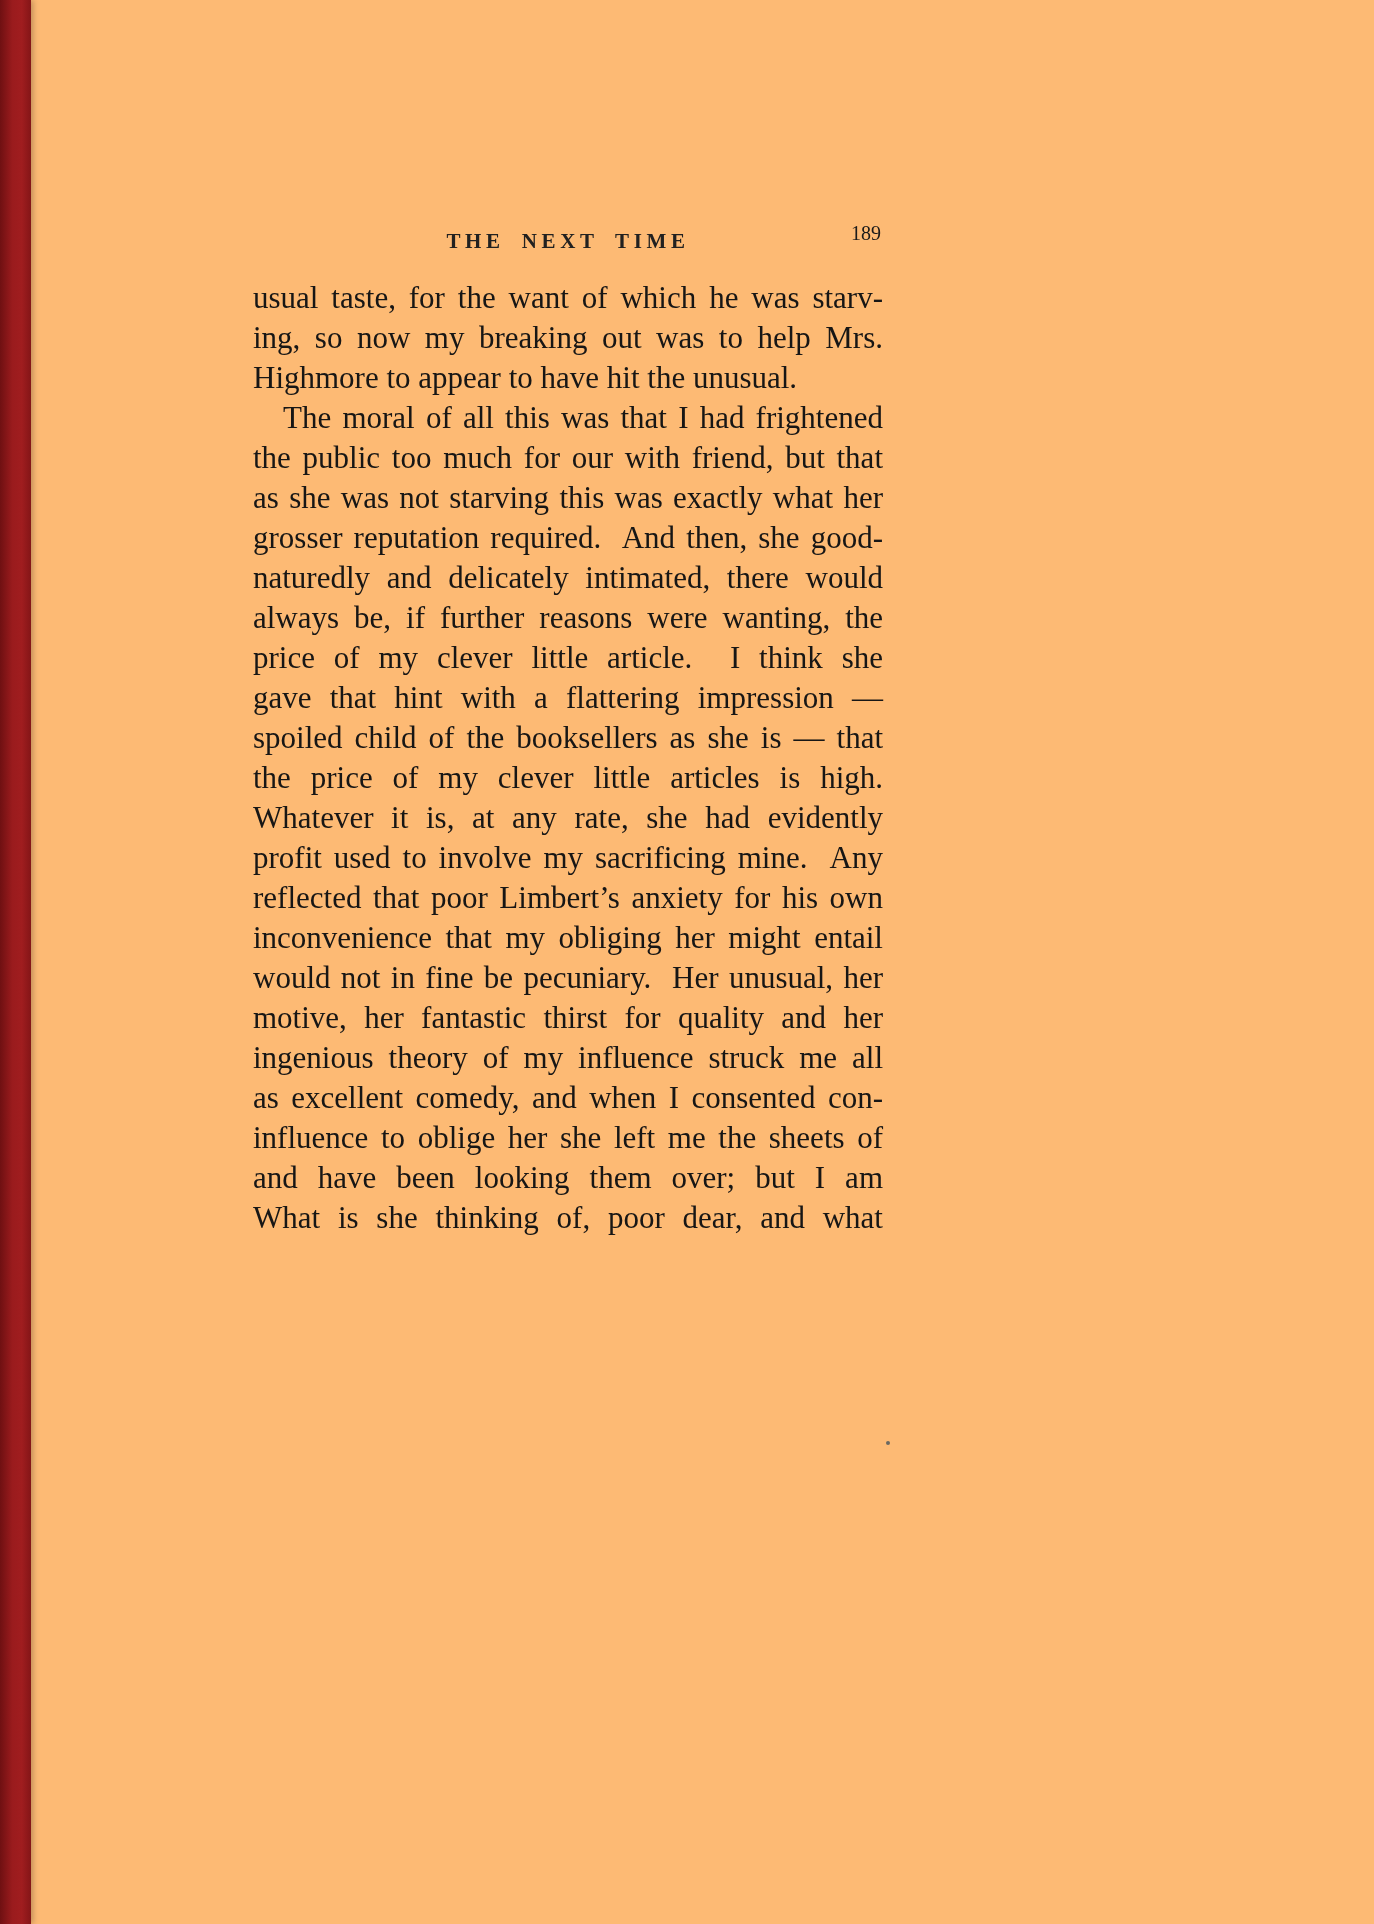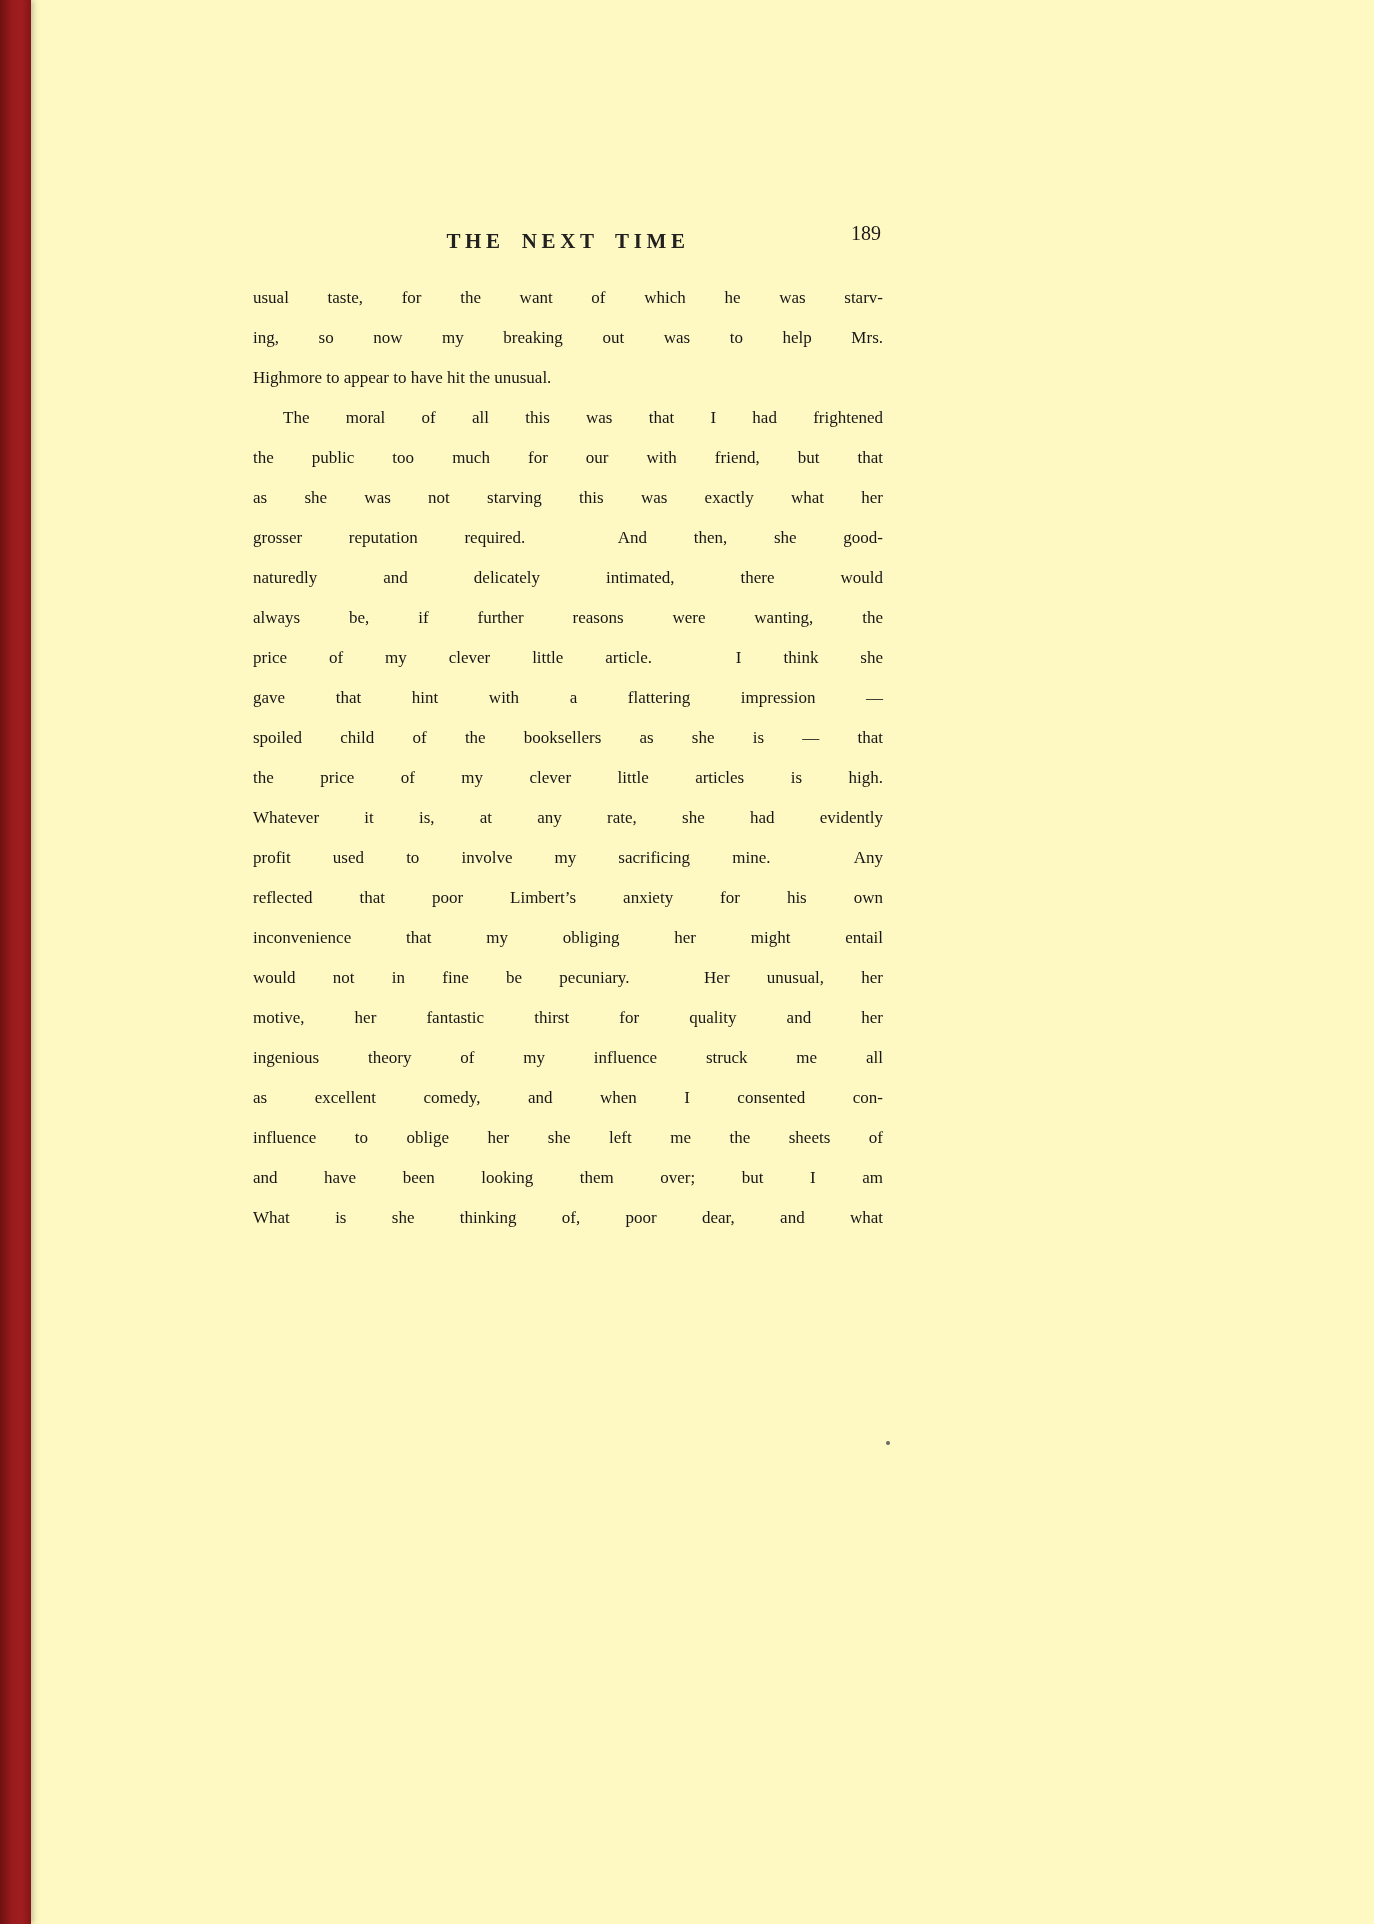--- a/index.html
+++ b/index.html
@@ -10,21 +10,21 @@
     width: 1374px;
     height: 1924px;
     position: relative;
     overflow: hidden;
     background: #fbfaf7;
     font-family: "Liberation Serif", serif;
   }
   .page {
     position: absolute;
     inset: 0;
-    background: #fef9c3;
+    background: #fdba74;
   }
   .spine {
     position: absolute;
     left: 0;
     top: 0;
     width: 31px;
     height: 100%;
     background: linear-gradient(90deg, #6f1012 0%, #9a1b1d 40%, #a01d1f 70%, #841517 100%);
     box-shadow: 2px 0 6px rgba(0,0,0,0.25);
   }
@@ -52,21 +52,21 @@
     white-space: nowrap;
   }
   .page-number {
     position: absolute;
     right: 2px;
     top: 0;
     font-size: 20px;
     color: #1c1b1a;
   }
   .body-text {
-    font-size: 17px;
+    font-size: 31px;
     line-height: 40px;
     color: #171615;
   }
   .paragraph {
     margin: 0;
   }
   .line {
     white-space: pre-wrap;
     min-height: 40px;
   }

